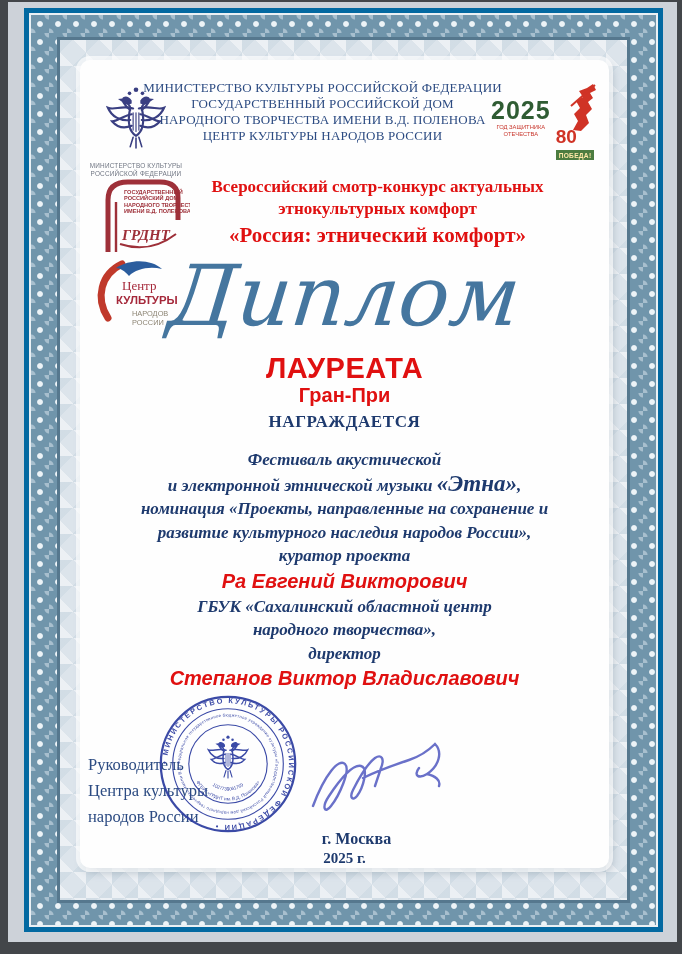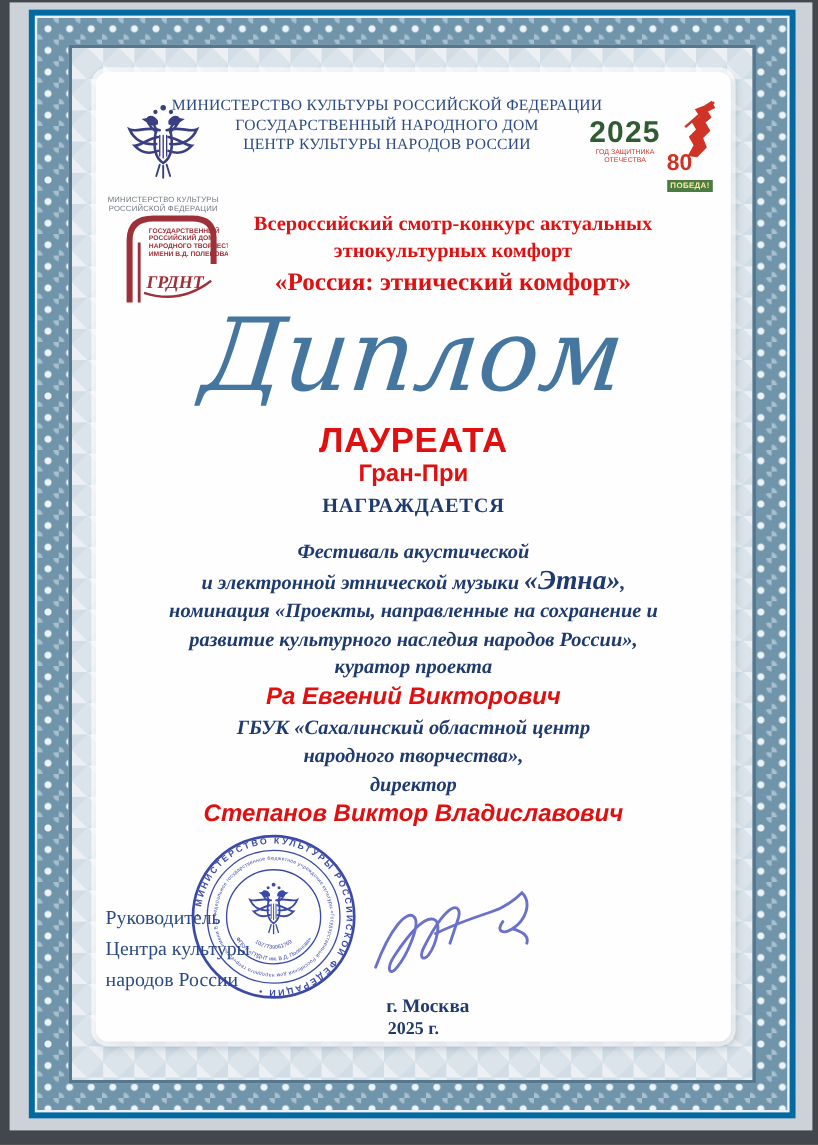--- a/index.html
+++ b/index.html
@@ -100,21 +100,22 @@
 
 <div class="page">
   <div class="paper">
     <div class="frame">
       <div class="ornament">
         <div class="damask">
           <div class="panel">
 
             <div class="abs org-header ctr">
               <div>МИНИСТЕРСТВО КУЛЬТУРЫ РОССИЙСКОЙ ФЕДЕРАЦИИ</div>
-              <div>ГОСУДАРСТВЕННЫЙ НАРОДНОГО ДОМ</div>
+              <div>ГОСУДАРСТВЕННЫЙ РОССИЙСКОЙ ДОМ</div>
+              <div>НАРОДНОГО ТВОРЧЕСТВА ИМЕНИ В.Д. ПОЛЕНОВА</div>
               <div>ЦЕНТР КУЛЬТУРЫ НАРОДОВ РОССИИ</div>
             </div>
 
             <div class="abs emblem-box">
               <svg width="74" height="72" viewBox="0 0 100 100">
                 <use href="#eagle-shape"></use>
               </svg>
               <div class="emblem-caption">
                 <div>МИНИСТЕРСТВО КУЛЬТУРЫ</div>
                 <div>РОССИЙСКОЙ ФЕДЕРАЦИИ</div>
@@ -147,20 +148,30 @@
                   <tspan x="30" dy="0">ГОСУДАРСТВЕННЫЙ</tspan>
                   <tspan x="30" dy="6.4">РОССИЙСКИЙ ДОМ</tspan>
                   <tspan x="30" dy="6.4">НАРОДНОГО ТВОРЧЕСТВА</tspan>
                   <tspan x="30" dy="6.4">ИМЕНИ В.Д. ПОЛЕНОВА</tspan>
                 </text>
                 <text x="28" y="66" font-family="Liberation Serif, serif" font-style="italic" font-weight="bold" font-size="15" fill="#9e3039">ГРДНТ</text>
                 <path d="M26 70 Q56 80 82 60" stroke="#9e3039" stroke-width="2" fill="none"></path>
               </svg>
             </div>
 
+            <div class="abs cknr-box">
+              <svg width="100" height="84" viewBox="0 0 100 84">
+                <path d="M34 8 C13 18 7 42 20 62" stroke="#c0392b" stroke-width="7" fill="none" stroke-linecap="round"></path>
+                <path d="M28 12 C44 2 64 4 74 13 C61 10 48 13 41 20 C37 15 32 12 28 12 Z" fill="#2b5d9e"></path>
+                <text x="34" y="34" font-family="Liberation Serif, serif" font-size="13" fill="#a5283a">Центр</text>
+                <text x="28" y="48" font-family="Liberation Sans, sans-serif" font-weight="bold" font-size="11.4" fill="#a5283a">КУЛЬТУРЫ</text>
+                <text x="44" y="60" font-family="Liberation Sans, sans-serif" font-size="7.4" fill="#8d8574">НАРОДОВ</text>
+                <text x="44" y="69" font-family="Liberation Sans, sans-serif" font-size="7.4" fill="#8d8574">РОССИИ</text>
+              </svg>
+            </div>
 
             <div class="abs contest ctr">
               <div class="l1">Всероссийский смотр-конкурс актуальных</div>
               <div class="l2">этнокультурных комфорт</div>
               <div class="l3">«Россия: этнический комфорт»</div>
             </div>
 
             <div class="abs diploma-word">Диплом</div>
             <div class="abs ctr laureate">ЛАУРЕАТА</div>
             <div class="abs ctr granprix">Гран-При</div>

